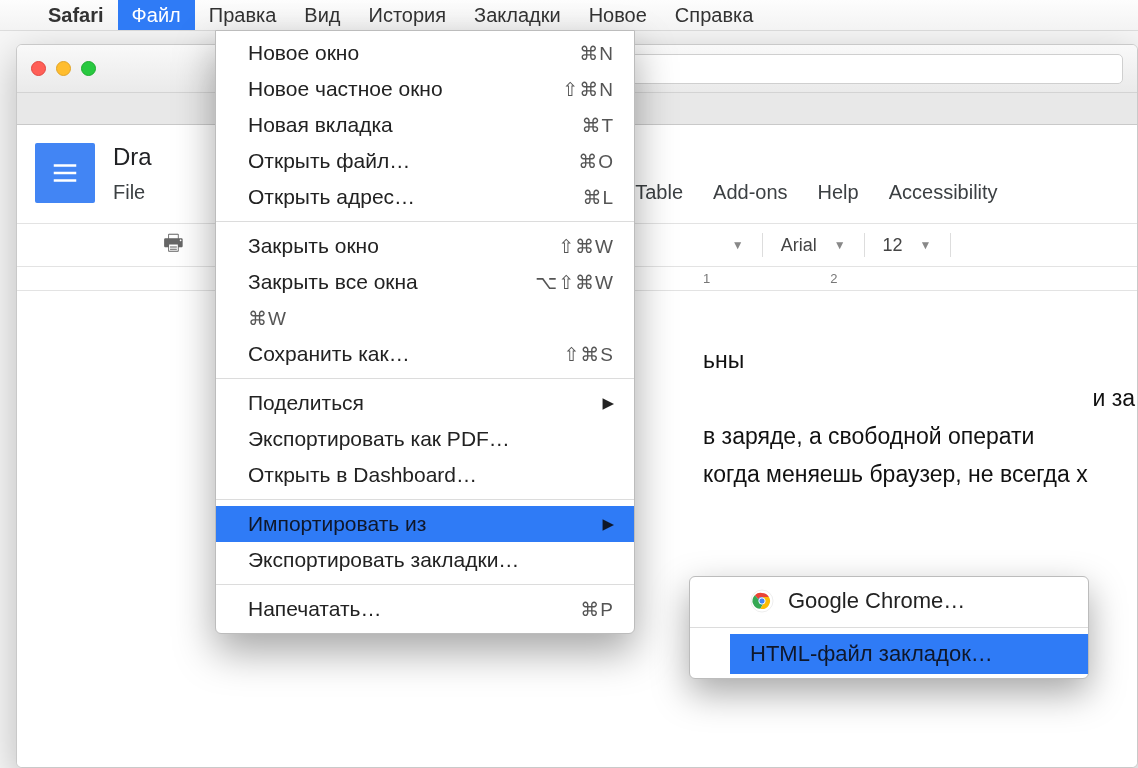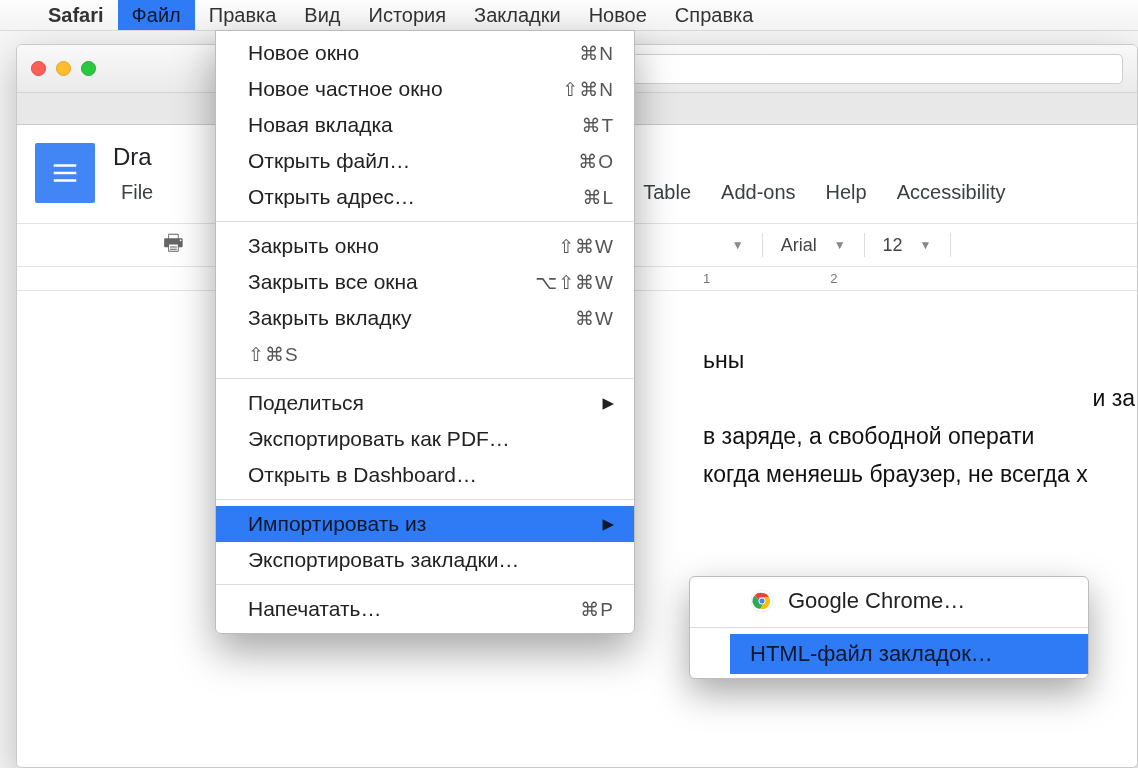--- a/index.html
+++ b/index.html
@@ -9,21 +9,21 @@
     background: linear-gradient(#fdfdfd,#f3f3f3);
     display: flex; align-items: center;
     font-size: 20px; color: #333;
     padding-left: 12px;
     z-index: 100;
     box-shadow: 0 1px 0 rgba(0,0,0,0.1);
   }
   .apple-logo { font-size: 20px; margin-right: 22px; color: #4d4d4d; }
   .menubar-item { padding: 3px 14px; line-height: 24px; text-align: center; }
   .menubar-item.app { font-weight: 600; }
-  .menubar-item.active { background: #2f7bf6; color: #0f172a; }
+  .menubar-item.active { background: #2f7bf6; color: #ffffff; }
   .safari-window {
     position: absolute; left: 16px; top: 44px; width: 1122px; height: 724px;
     background: #fff; border: 1px solid #c9c9c9; border-radius: 6px;
     box-shadow: 0 12px 40px rgba(0,0,0,0.25);
     overflow: hidden;
   }
   .titlebar {
     height: 48px; background: linear-gradient(#f9f9f9,#eaeaea);
     border-bottom: 1px solid #d3d3d3;
     display: flex; align-items: center; padding: 0 14px;
@@ -46,21 +46,21 @@
   .docs-header { height: 90px; display: flex; align-items: flex-start; }
   .docs-logo {
     width: 60px; height: 60px; margin: 18px 18px 0 18px;
     background: #4285f4; border-radius: 2px;
     display: flex; align-items: center; justify-content: center;
   }
   .docs-logo svg { width: 30px; height: 30px; }
   .docs-titleblock { padding-top: 18px; }
   .docs-title { font-size: 24px; color: #202124; font-family: Arial, sans-serif; }
   .docs-menu { margin-top: 10px; font-size: 20px; color: #3c4043; display: flex; gap: 30px; font-family: Arial, sans-serif; }
-  .docs-menu span:first-child { margin-left: 8px; }
+  .docs-menu span:first-child { margin-left: 0; }
   .docs-toolbar {
     margin-top: 8px; height: 44px; border-top: 1px solid #e3e3e3; border-bottom: 1px solid #e3e3e3;
     display: flex; align-items: center; padding: 0 16px; gap: 18px;
     font-family: Arial, sans-serif; font-size: 18px; color: #444;
   }
   .tool-sep { width: 1px; height: 24px; background: #ddd; }
   .dd { display: flex; align-items: center; gap: 17px; }
   .dd-caret { font-size: 12px; color: #888; }
   .ruler {
     height: 24px; background: #fff; border-bottom: 1px solid #e3e3e3;
@@ -200,24 +200,24 @@
   <div class="menu-sep"></div>
   <div class="menu-item">
     <span>Закрыть окно</span>
     <span class="shortcut">⇧⌘W</span>
   </div>
   <div class="menu-item">
     <span>Закрыть все окна</span>
     <span class="shortcut">⌥⇧⌘W</span>
   </div>
   <div class="menu-item">
-    <span>Закрыть вкладку</span>
     <span class="shortcut">⌘W</span>
   </div>
   <div class="menu-item">
+    <span>Сохранить как…</span>
     <span class="shortcut">⇧⌘S</span>
   </div>
   <div class="menu-sep"></div>
   <div class="menu-item">
     <span>Поделиться</span>
     <span class="submenu-arrow">▶</span>
   </div>
   <div class="menu-item">
     <span>Экспортировать как PDF…</span>
     <span></span>

